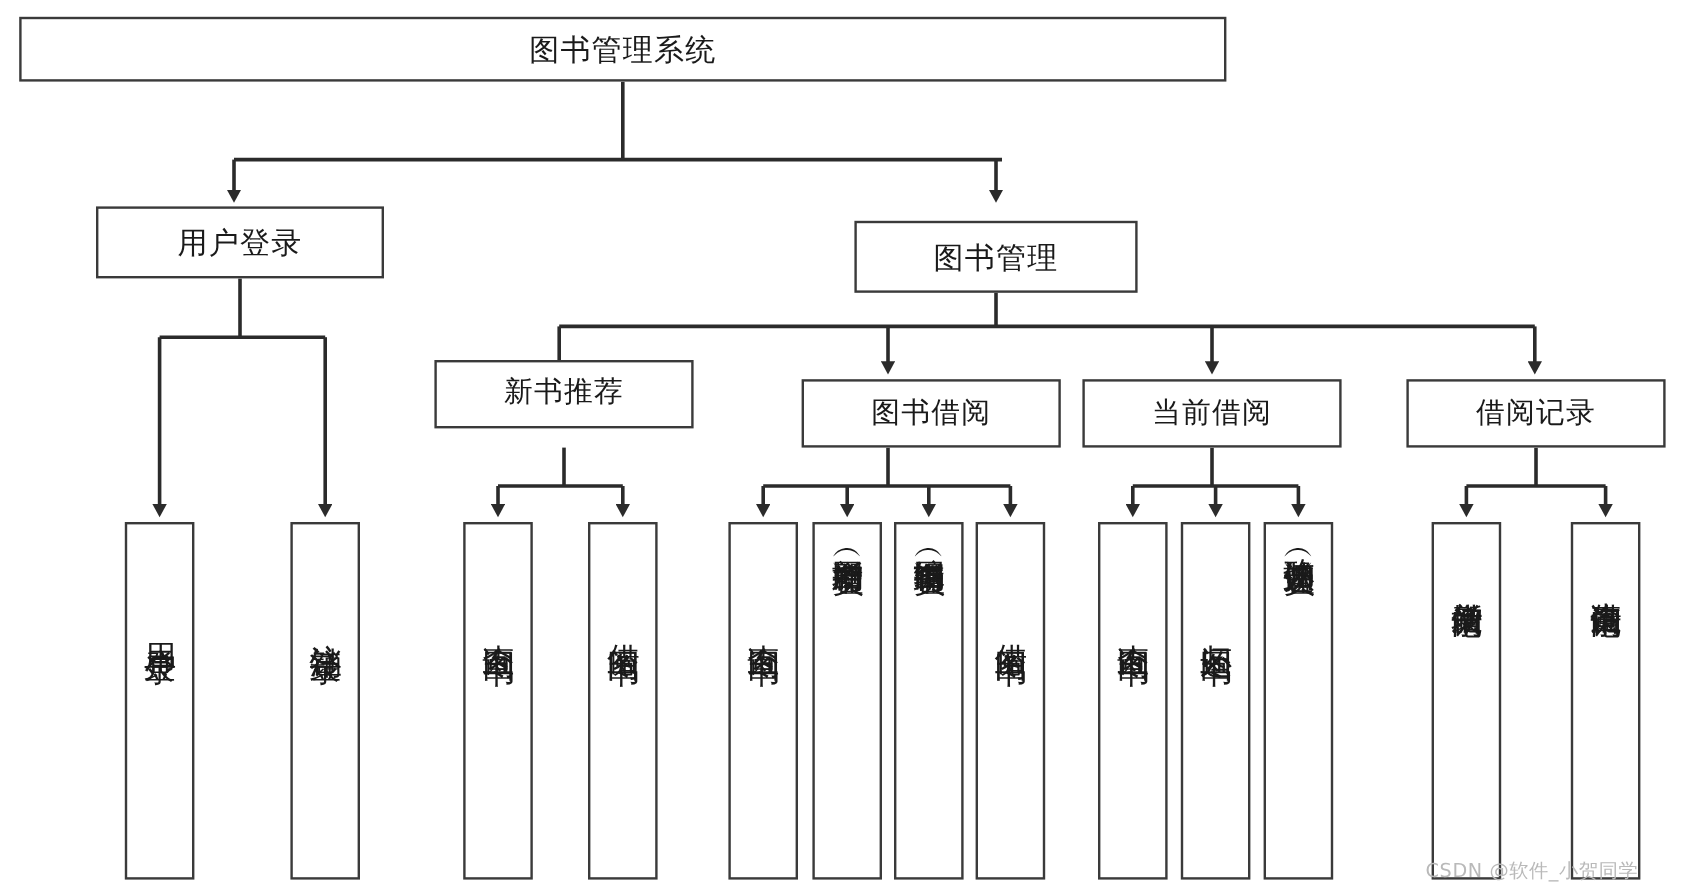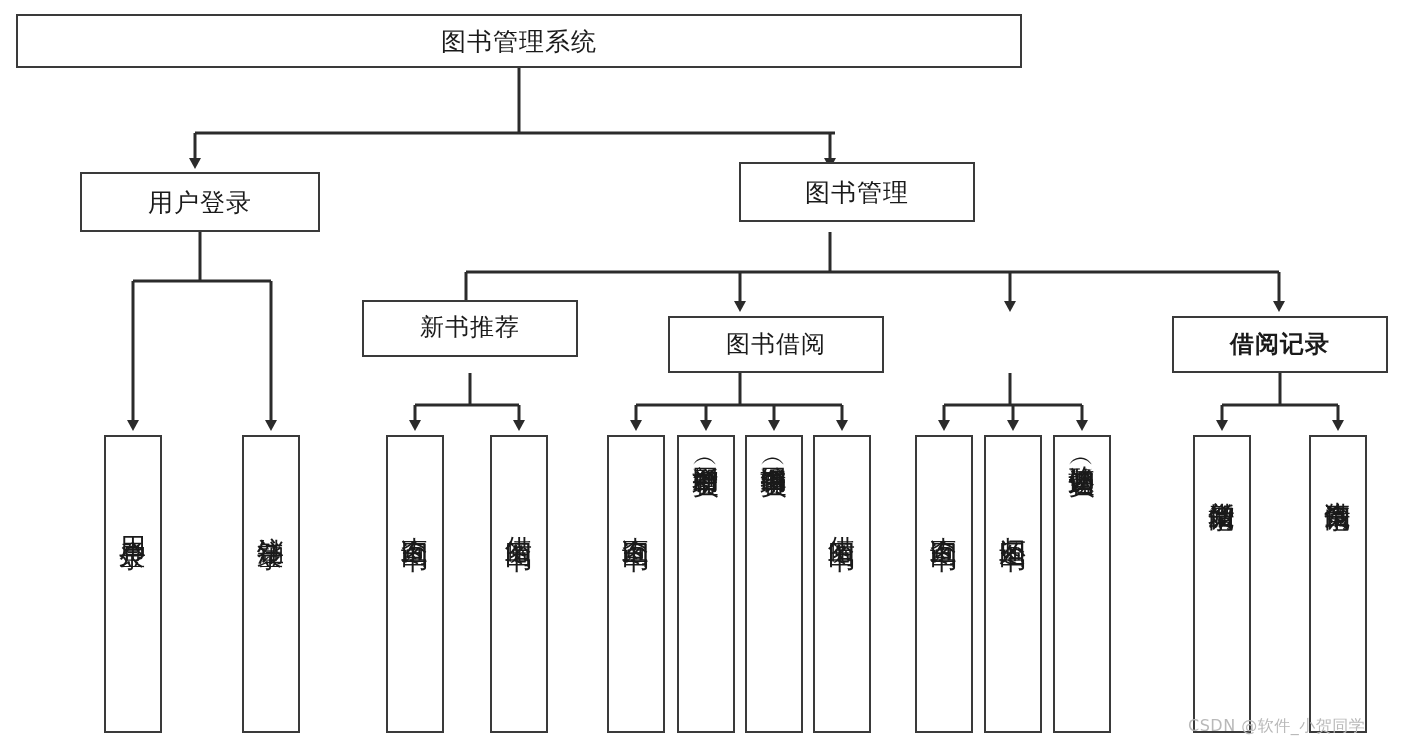--- a/index.html
+++ b/index.html
@@ -114,31 +114,34 @@
     </g>
   </svg>
 
   <div class="node root h" style="left:16px;top:14px;width:1006px;height:54px;">
     <span class="lbl">图书管理系统</span>
   </div>
 
   <div class="node h" style="left:80px;top:172px;width:240px;height:60px;">
     <span class="lbl">用户登录</span>
   </div>
-  <div class="node h" style="left:712px;top:162px;width:236px;height:60px;margin-left:27px;">
+  <div class="node h" style="left:712px;top:184px;width:236px;height:60px;">
     <span class="lbl">图书管理</span>
   </div>
 
   <div class="node lvl3 h" style="left:362px;top:300px;width:216px;height:57px;font-family:Liberation Mono, monospace;">
     <span class="lbl">新书推荐</span>
   </div>
   <div class="node lvl3 h" style="left:668px;top:316px;width:216px;height:57px;">
     <span class="lbl">图书借阅</span>
   </div>
-  <div class="node lvl3 h" style="left:1172px;top:316px;width:216px;height:57px;font-weight:bold;">
+  <div class="node lvl3 h" style="left:902px;top:316px;width:216px;height:57px;">
+    <span class="lbl">当前借阅</span>
+  </div>
+  <div class="node lvl3 h" style="left:1172px;top:316px;width:216px;height:57px;">
     <span class="lbl">借阅记录</span>
   </div>
 
   <div class="node v" style="left:104px;top:435px;width:58px;height:298px;padding-top:78px;">
     <span class="lbl">用户登录</span>
   </div>
   <div class="node v" style="left:242px;top:435px;width:58px;height:298px;padding-top:78px;">
     <span class="lbl">注销登录</span>
   </div>
 

